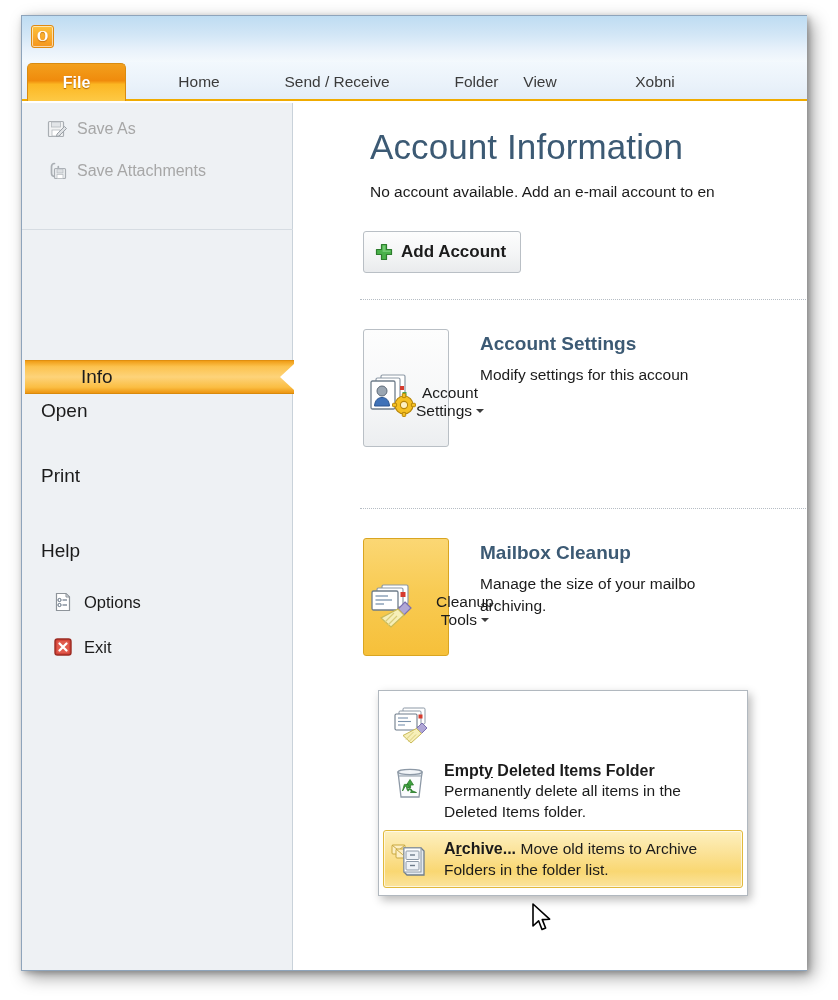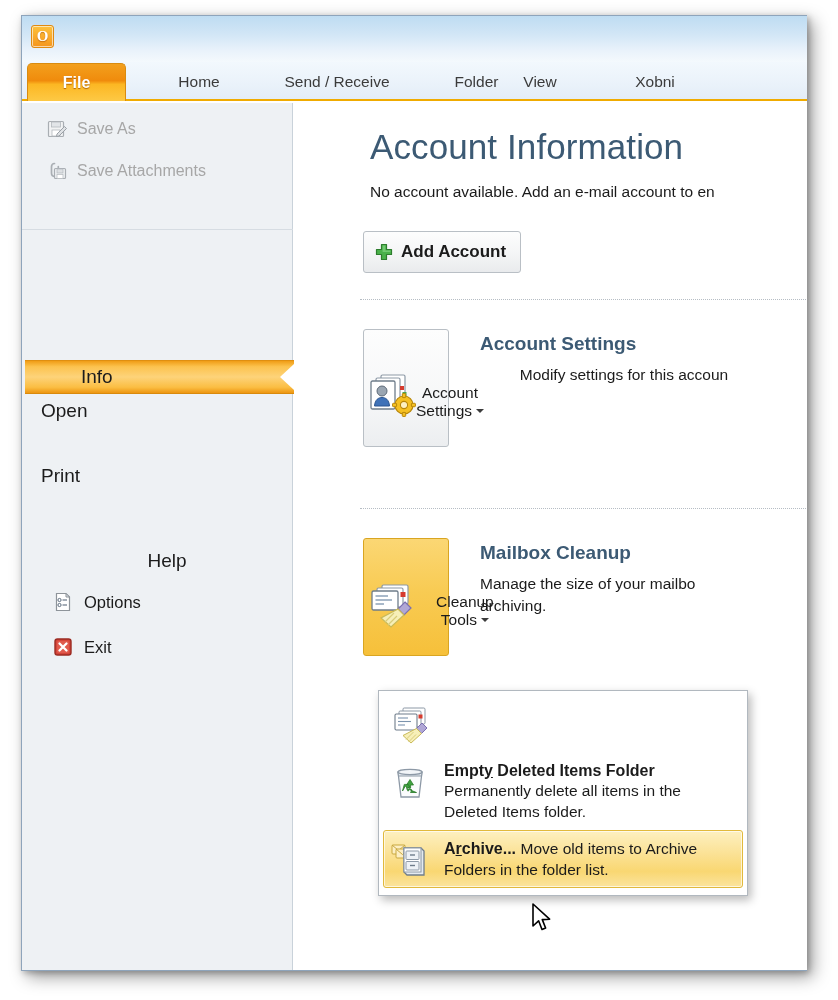--- a/index.html
+++ b/index.html
@@ -352,21 +352,21 @@
       </div>
 
       <div class="side-big" style="top:287px;">
         <span>Open</span>
       </div>
 
       <div class="side-big" style="top:352px;">
         <span>Print</span>
       </div>
 
-      <div class="side-big" style="top:437px;justify-content:center;">
+      <div class="side-big" style="top:427px;">
         <span>Help</span>
       </div>
 
       <div class="side-cmd" style="top:480px;">
         <span class="ico">
           <svg class="icon-svg" width="22" height="22" viewBox="0 0 22 22">
             <path d="M4.5 2.5 L14 2.5 L17.5 6 L17.5 19.5 L4.5 19.5 Z" fill="#ffffff" stroke="#8e949a" stroke-width="1.2"></path>
             <path d="M14 2.5 L14 6 L17.5 6 Z" fill="#dfe4e9" stroke="#8e949a" stroke-width="1"></path>
             <circle cx="7.5" cy="9" r="1.6" fill="none" stroke="#5b6b7d" stroke-width="1"></circle>
             <line x1="10.5" y1="9" x2="15" y2="9" stroke="#5b6b7d" stroke-width="1.1"></line>
@@ -426,21 +426,21 @@
                 <rect x="47.4" y="30.3" width="4" height="3.4" rx="0.7"></rect>
               </g>
             </svg>
           </span>
           <span class="btn-caption">
             <span>Account</span><br>
             <span>Settings</span><span class="caret-dn"></span>
           </span>
         </div>
         <div class="section-heading" style="left:186px;top:4px;">Account Settings</div>
-        <div class="section-desc" style="left:170px;top:35px;width:320px;text-align:center;">Modify settings for this accoun</div>
+        <div class="section-desc" style="left:186px;top:35px;width:320px;">Modify settings for this accoun</div>
       </div>
 
       <div class="dotted-rule" style="top:405px;"></div>
 
       <div class="section-block" style="top:435px;height:152px;">
         <div class="big-button active" style="left:69px;top:0;gap:20px;">
           <span>
             <svg class="icon-svg" width="52" height="48" viewBox="0 0 52 48">
               <rect x="18" y="3" width="26" height="19" rx="1.5" fill="#ffffff" stroke="#8d99a6" stroke-width="1.2"></rect>
               <rect x="13" y="6" width="26" height="19" rx="1.5" fill="#ffffff" stroke="#8d99a6" stroke-width="1.2"></rect>

